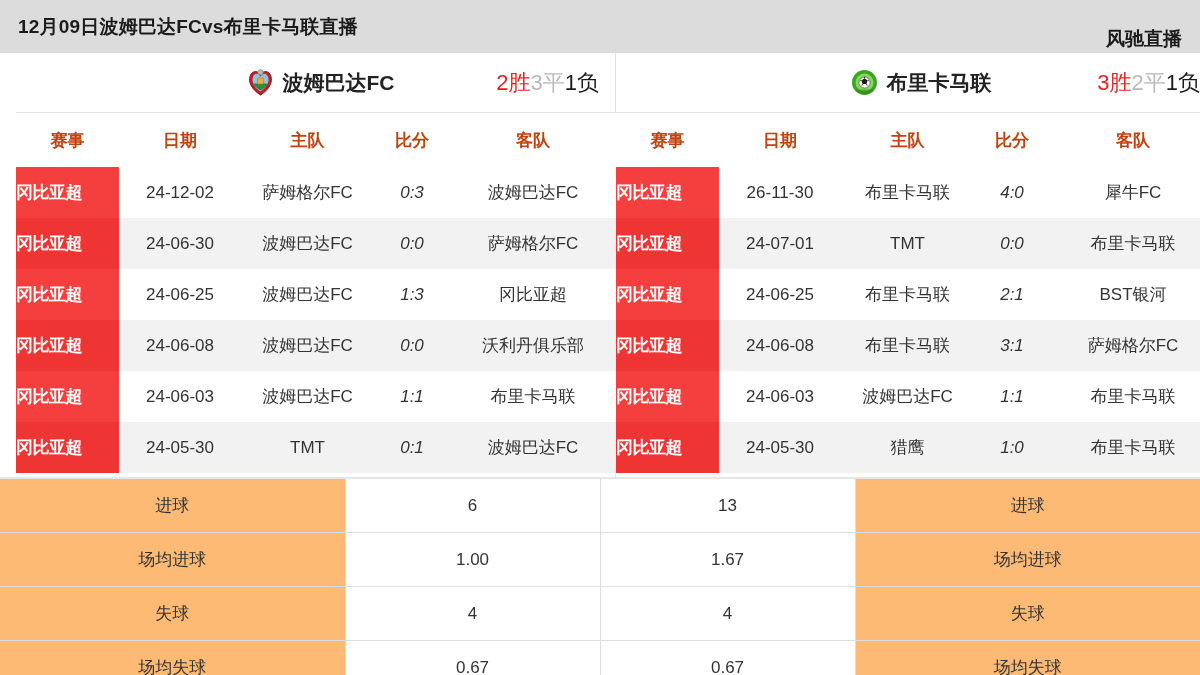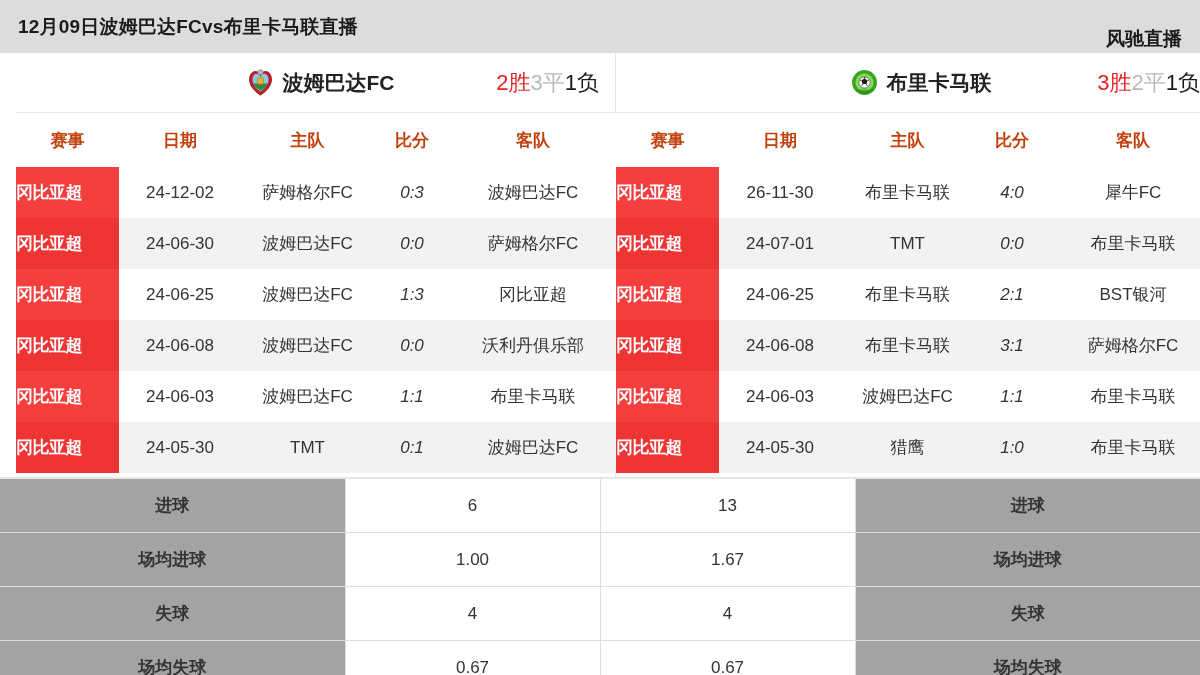--- a/index.html
+++ b/index.html
@@ -156,22 +156,22 @@
   }
   .stats td {
     height: 53px;
     font-size: 17px;
     text-align: center;
     border: 1px solid #dddddd;
     padding: 0;
     color: #333333;
   }
   .stats td.label {
-    background: #a3a3a3;
-    font-weight: bold;
+    background: #fdba74;
+    font-weight: normal;
   }
   .stats td.value {
     background: #ffffff;
   }
   .st-c1 { width: 345px; }
   .st-c2 { width: 255px; }
   .st-c3 { width: 255px; }
   .st-c4 { width: 345px; }
   .stats tr td:first-child { border-left: none; }
   .stats tr td:last-child { border-right: none; }

